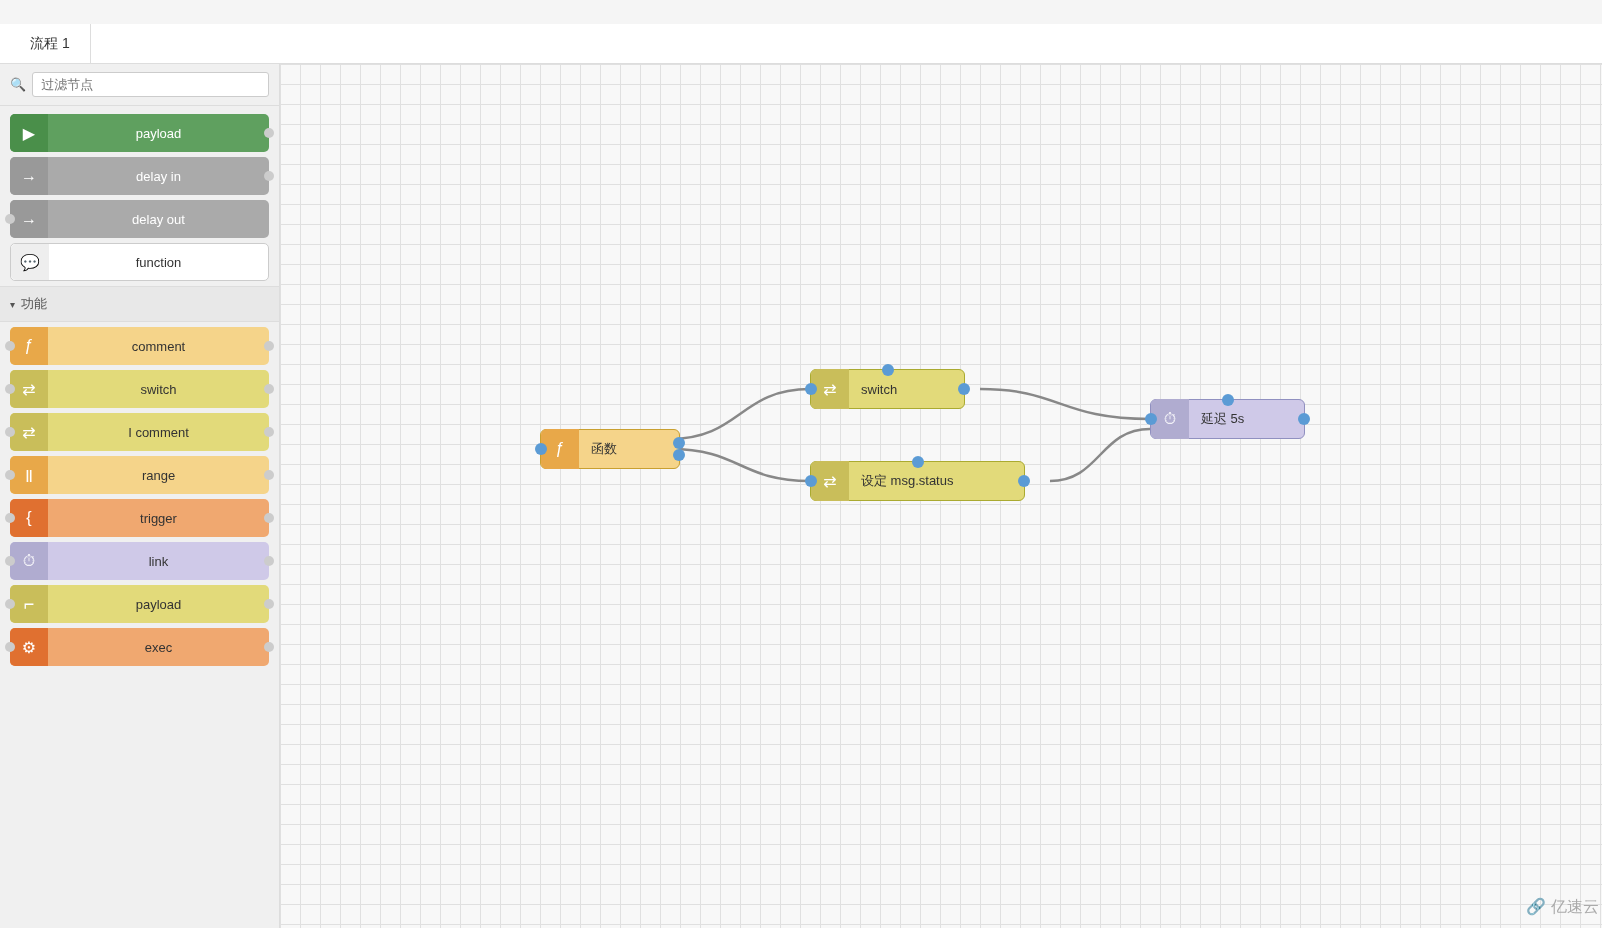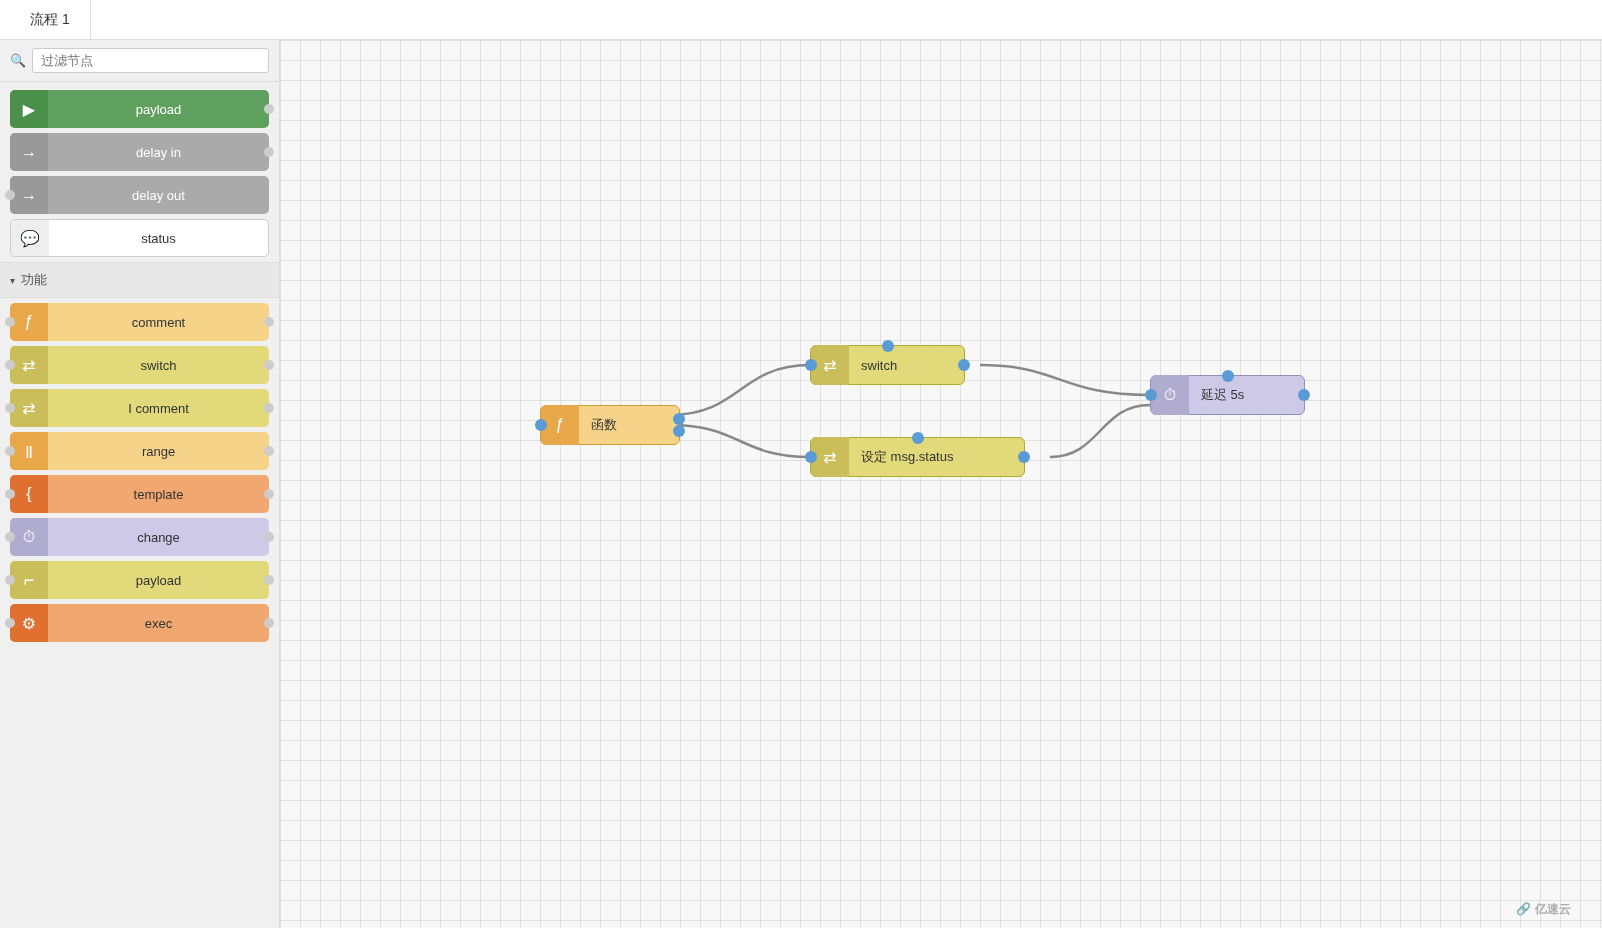--- a/index.html
+++ b/index.html
@@ -15,20 +15,21 @@
 
     
     .header {
       height: 40px;
       background: #fff;
       border-bottom: 1px solid #ddd;
       display: flex;
       align-items: center;
       padding: 0 10px;
       flex-shrink: 0;
+      margin-top: 24px;
     }
     .tab-flow {
       padding: 0 20px;
       height: 100%;
       display: flex;
       align-items: center;
       border-right: 1px solid #ddd;
       font-size: 14px;
       color: #333;
     }
@@ -206,24 +207,23 @@
       left: 0;
       width: 100%;
       height: 100%;
       pointer-events: none;
     }
 
     
     .watermark {
       position: absolute;
       bottom: 10px;
-      right: 31px;
-      font-size: 12px;
+      right: 3px;
+      font-size: 16px;
       color: #aaa;
-      font-weight: bold;
     }
   </style>
 </head>
 <body>
 
 <div class="header">
   <div class="tab-flow">流程 1</div>
 </div>
 
 <div class="main">
@@ -248,21 +248,21 @@
     </div>
 
     <div class="node-item" style="background:#aaa; color:#fff;">
       <div class="port-left"></div>
       <div class="node-icon" style="background:#999;">→</div>
       <span class="node-label">delay out</span>
     </div>
 
     <div class="node-item" style="background:#fff; border:1px solid #ccc; color:#333;">
       <div class="node-icon" style="background:#eee; color:#888;">💬</div>
-      <span class="node-label">status</span>
+      <span class="node-label">function</span>
     </div>
 
     <div class="section-header">
       <span class="chevron">▾</span>
       <span>功能</span>
     </div>
 
     <div class="node-item" style="background:#f5d48a;">
       <div class="port-left"></div>
       <div class="node-icon" style="background:#e8a849;">ƒ</div>
@@ -287,28 +287,28 @@
     <div class="node-item" style="background:#f5d48a;">
       <div class="port-left"></div>
       <div class="node-icon" style="background:#e8a849; font-size:12px; font-weight:bold;">||</div>
       <span class="node-label">range</span>
       <div class="port-right"></div>
     </div>
 
     <div class="node-item" style="background:#f0a870;">
       <div class="port-left"></div>
       <div class="node-icon" style="background:#e07030;">{</div>
-      <span class="node-label">template</span>
+      <span class="node-label">trigger</span>
       <div class="port-right"></div>
     </div>
 
     <div class="node-item" style="background:#cfc9e8;">
       <div class="port-left"></div>
       <div class="node-icon" style="background:#b0acd0;">⏱</div>
-      <span class="node-label">change</span>
+      <span class="node-label">link</span>
       <div class="port-right"></div>
     </div>
 
     <div class="node-item" style="background:#e2da7a;">
       <div class="port-left"></div>
       <div class="node-icon" style="background:#c9be5a; font-size:18px;">⌐</div>
       <span class="node-label">payload</span>
       <div class="port-right"></div>
     </div>
 

